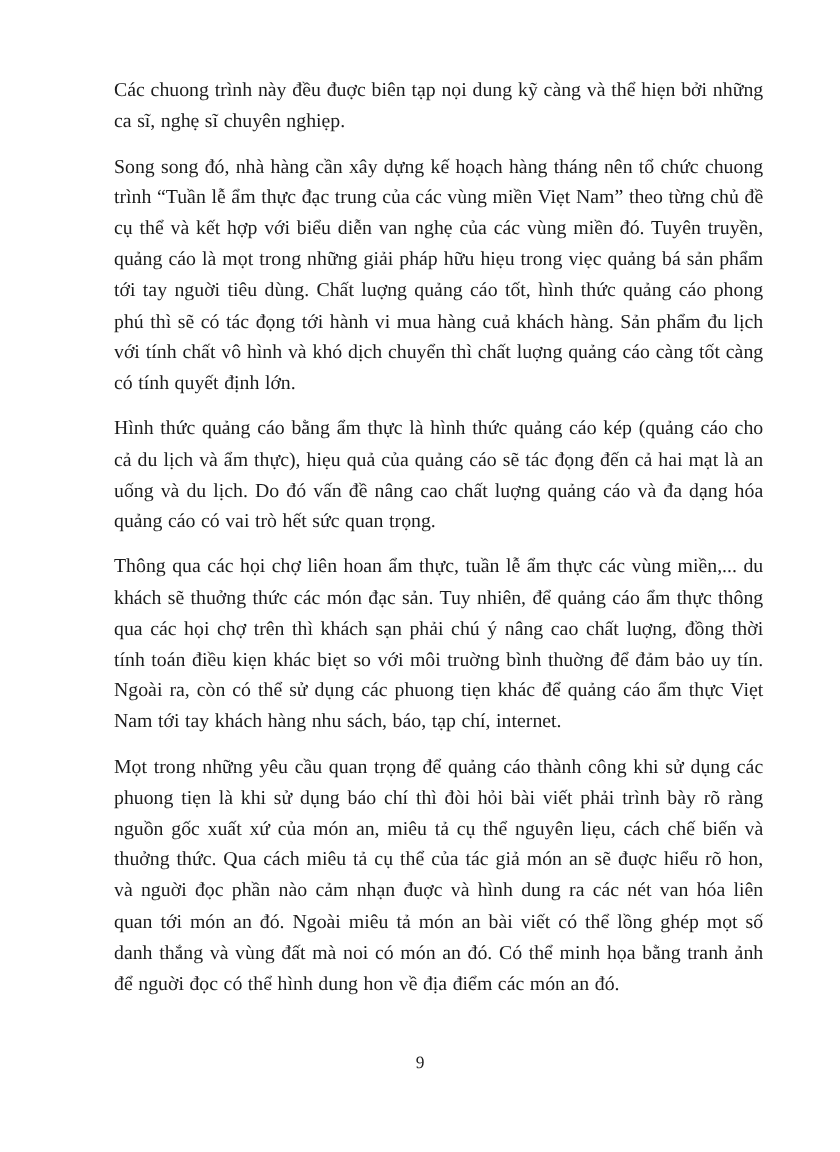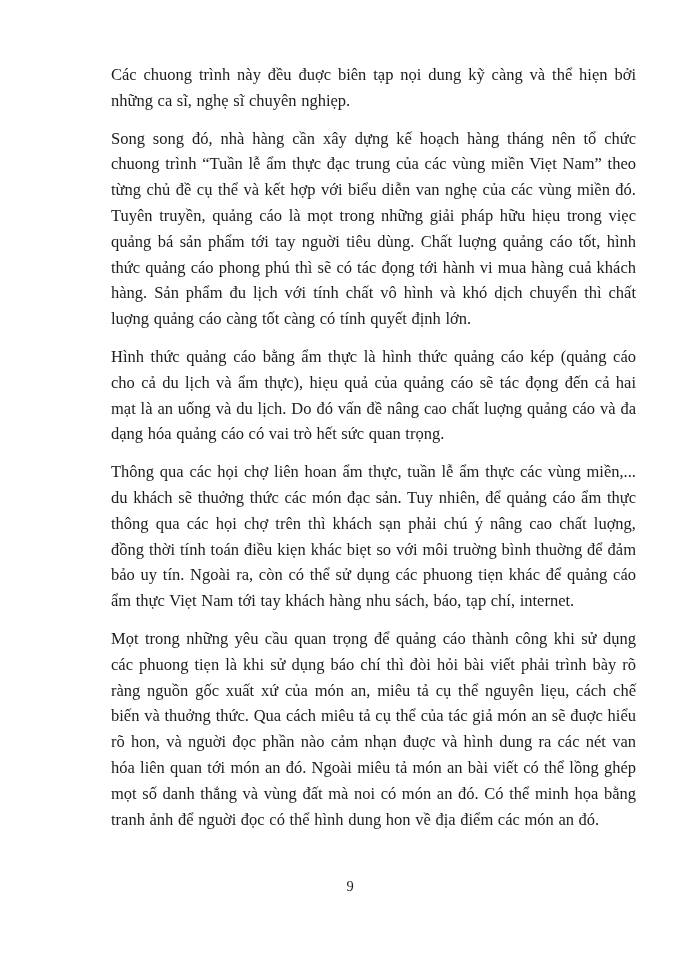--- a/index.html
+++ b/index.html
@@ -16,21 +16,21 @@
     font-family: "Liberation Serif", "DejaVu Serif", serif;
     color: #1c1c1c;
   }
   .content {
     position: absolute;
     left: 95px;
     top: 62px;
     width: 541px;
   }
   .para {
-    margin: 0 0 12px 16px;
+    margin: 0 0 12px 0;
     font-size: 16.5px;
     line-height: 25.8px;
     text-align: justify;
     text-justify: inter-word;
     word-spacing: 0.5px;
   }
   .footer {
     position: absolute;
     top: 878px;
     left: 0;

